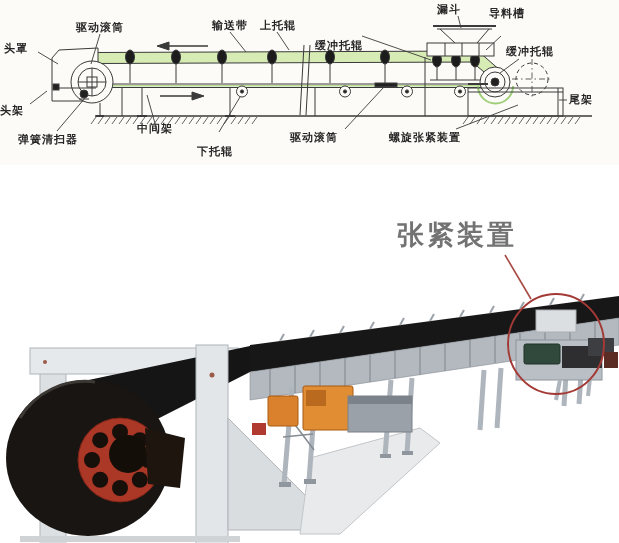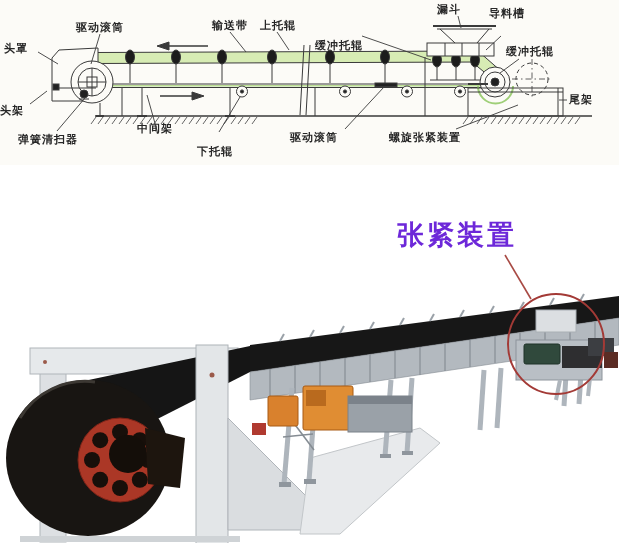--- a/index.html
+++ b/index.html
@@ -8,21 +8,21 @@
     font-family:"Liberation Sans",sans-serif;
   }
   .diagram-area{position:absolute;left:0;top:0;width:619px;height:165px;background:#fcfbf7;}
   .diagram-svg,.photo-svg{position:absolute;left:0;top:0;}
   .dlabel{
     position:absolute;font-size:11px;font-weight:600;color:#272727;
     letter-spacing:1px;white-space:nowrap;line-height:1.1;
   }
   .red-label{
     position:absolute;left:397px;top:217px;font-size:27px;font-weight:600;
-    color:#6d28d9;letter-spacing:3px;white-space:nowrap;
+    color:#737373;letter-spacing:3px;white-space:nowrap;
   }
 </style>
 </head>
 <body>
 
 <div class="stage">
 
   <div class="diagram-area">
     <svg class="diagram-svg" width="619" height="165" viewBox="0 0 619 165" fill="none" stroke="#3a3a3a" stroke-width="1">
 

